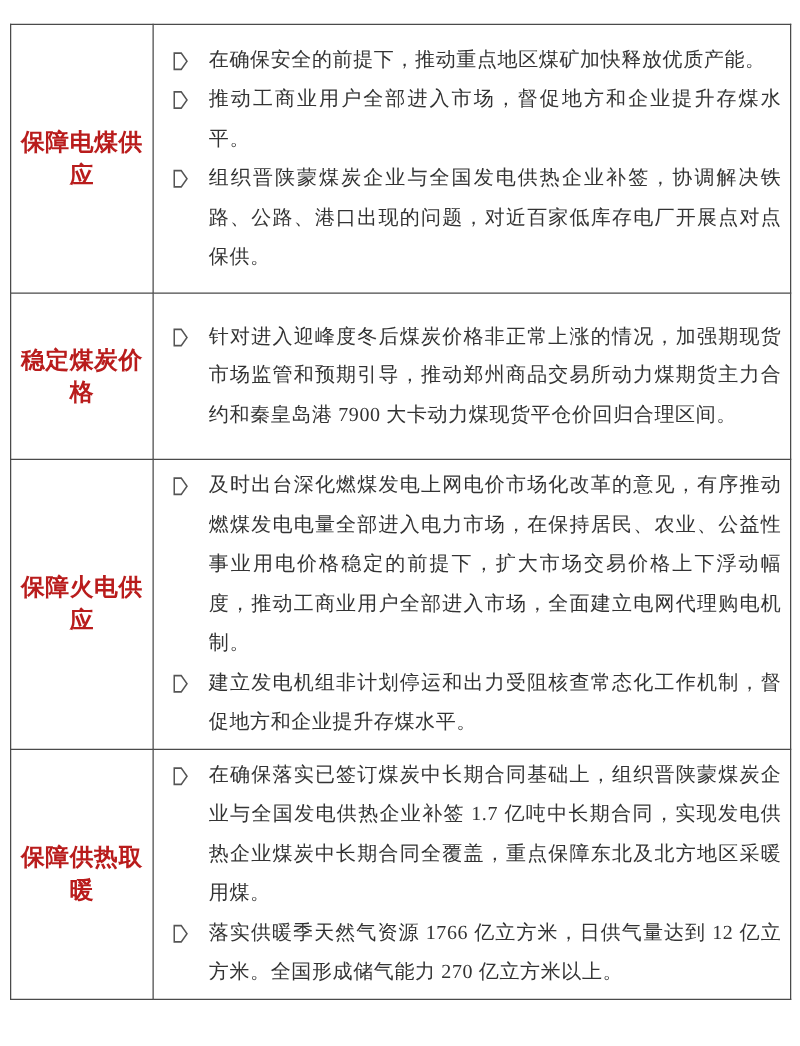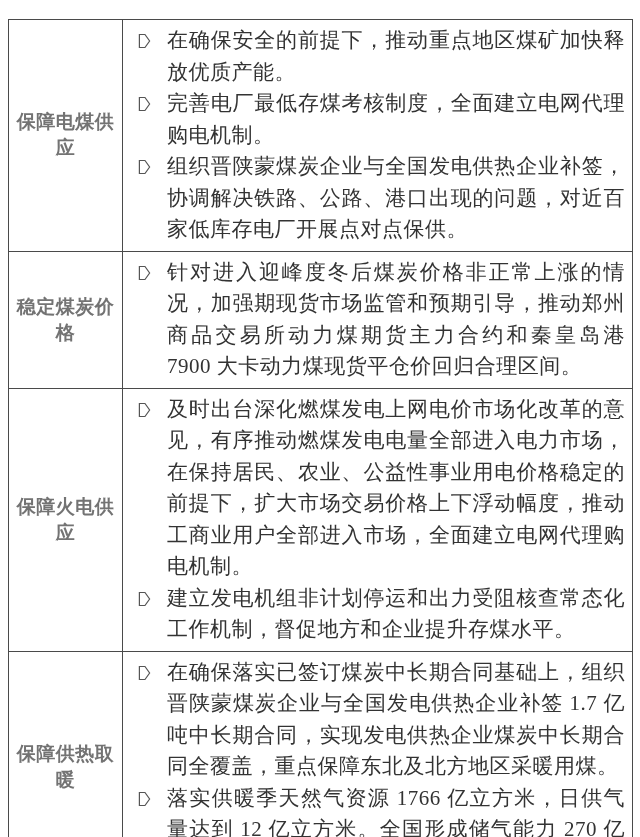--- a/index.html
+++ b/index.html
@@ -44,21 +44,21 @@
   tr.row-3 { height: 222px; }
   tr.row-4 { height: 191px; }
   td.label-cell {
     width: 114px;
     text-align: center;
     vertical-align: middle;
     font-family: Liberation Serif, serif;
     font-weight: bold;
     font-size: 19px;
     letter-spacing: 0.5px;
-    color: #737373;
+    color: #b91c1c;
     padding: 0 2px;
   }
   td.content-cell {
     vertical-align: middle;
     padding: 5px 7px 5px 12px;
   }
   .item {
     display: flex;
     align-items: flex-start;
   }
@@ -70,21 +70,21 @@
   }
   .bullet-icon polygon {
     fill: #ffffff;
     stroke: #555555;
     stroke-width: 1.3;
     stroke-linejoin: miter;
   }
   .item-text {
     margin: 0;
     flex: 1 1 auto;
-    font-size: 21px;
+    font-size: 16px;
     line-height: 31.5px;
     letter-spacing: 0.5px;
     text-align: justify;
     text-justify: inter-character;
     color: #333333;
   }
 </style>
 </head>
 <body>
 
@@ -97,21 +97,21 @@
             <div class="item">
               <svg viewBox="0 0 14 17" class="bullet-icon">
                 <polygon points="1.5,1.5 7.5,1.5 12.5,8.5 7.5,15.5 1.5,15.5"></polygon>
               </svg>
               <p class="item-text">在确保安全的前提下，推动重点地区煤矿加快释放优质产能。</p>
             </div>
             <div class="item">
               <svg viewBox="0 0 14 17" class="bullet-icon">
                 <polygon points="1.5,1.5 7.5,1.5 12.5,8.5 7.5,15.5 1.5,15.5"></polygon>
               </svg>
-              <p class="item-text">完善电厂最低存煤考核制度，全面建立电网代理购电机制。</p>
+              <p class="item-text">推动工商业用户全部进入市场，督促地方和企业提升存煤水平。</p>
             </div>
             <div class="item">
               <svg viewBox="0 0 14 17" class="bullet-icon">
                 <polygon points="1.5,1.5 7.5,1.5 12.5,8.5 7.5,15.5 1.5,15.5"></polygon>
               </svg>
               <p class="item-text">组织晋陕蒙煤炭企业与全国发电供热企业补签，协调解决铁路、公路、港口出现的问题，对近百家低库存电厂开展点对点保供。</p>
             </div>
           </td>
         </tr>
         <tr class="row-2">

